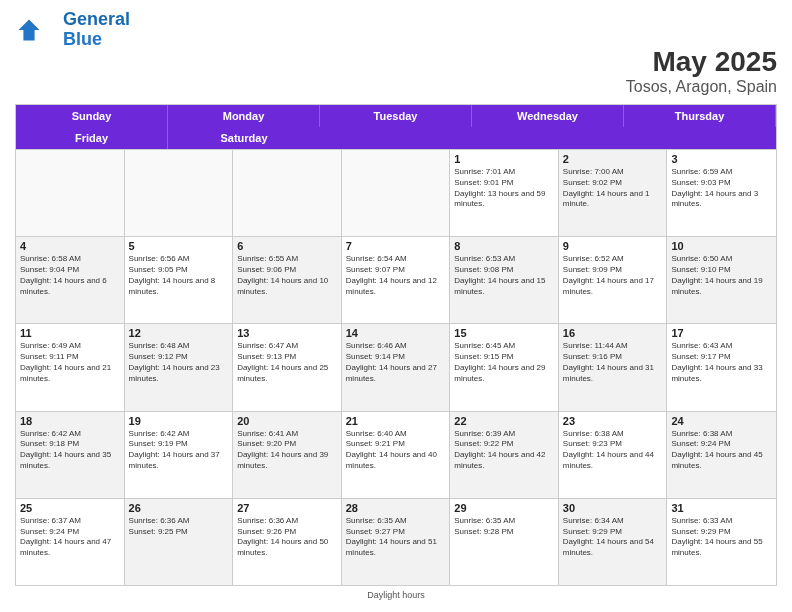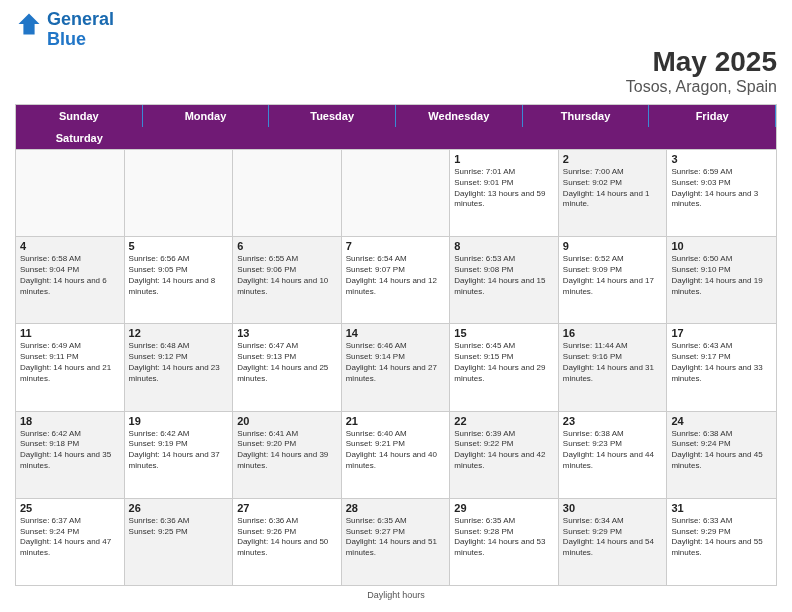--- a/index.html
+++ b/index.html
@@ -18,22 +18,22 @@
       flex-direction: column;
     }
     .header {
       display: flex;
       justify-content: space-between;
       align-items: flex-start;
       margin-bottom: 8px;
     }
     .logo {
       display: flex;
-      align-items: flex-start;
-      gap: 4px;
+      align-items: center;
+      gap: 20px;
     }
     .logo-text {
       font-size: 18px;
       font-weight: bold;
       color: #333;
       line-height: 1.1;
     }
     .logo-text span {
       color: #1a6ab0;
     }
@@ -56,22 +56,22 @@
       font-weight: normal;
     }
     .calendar {
       flex: 1;
       border: 1px solid #ccc;
       display: flex;
       flex-direction: column;
     }
     .cal-header {
       display: grid;
-      grid-template-columns: repeat(6, 1fr);
-      background: #701a75;
+      grid-template-columns: repeat(5, 1fr);
+      background: #6d28d9;
     }
     .cal-header-cell {
       color: #fff;
       font-size: 11px;
       font-weight: bold;
       padding: 5px 4px;
       text-align: center;
       border-right: 1px solid #3a8ad4;
     }
     .cal-header-cell:last-child { border-right: none; }
@@ -324,21 +324,20 @@
           <div class="cal-cell shaded">
             <div class="day-num">28</div>
 <div class="cell-line">Sunrise: 6:35 AM</div>
 <div class="cell-line">Sunset: 9:27 PM</div>
 <div class="cell-line">Daylight: 14 hours and 51 minutes.</div>
           </div>
           <div class="cal-cell">
             <div class="day-num">29</div>
 <div class="cell-line">Sunrise: 6:35 AM</div>
 <div class="cell-line">Sunset: 9:28 PM</div>
-<div class="cell-line">Daylight: 14 hours and 53 minutes.</div>
           </div>
           <div class="cal-cell shaded">
             <div class="day-num">30</div>
 <div class="cell-line">Sunrise: 6:34 AM</div>
 <div class="cell-line">Sunset: 9:29 PM</div>
 <div class="cell-line">Daylight: 14 hours and 54 minutes.</div>
           </div>
           <div class="cal-cell">
             <div class="day-num">31</div>
 <div class="cell-line">Sunrise: 6:33 AM</div>

